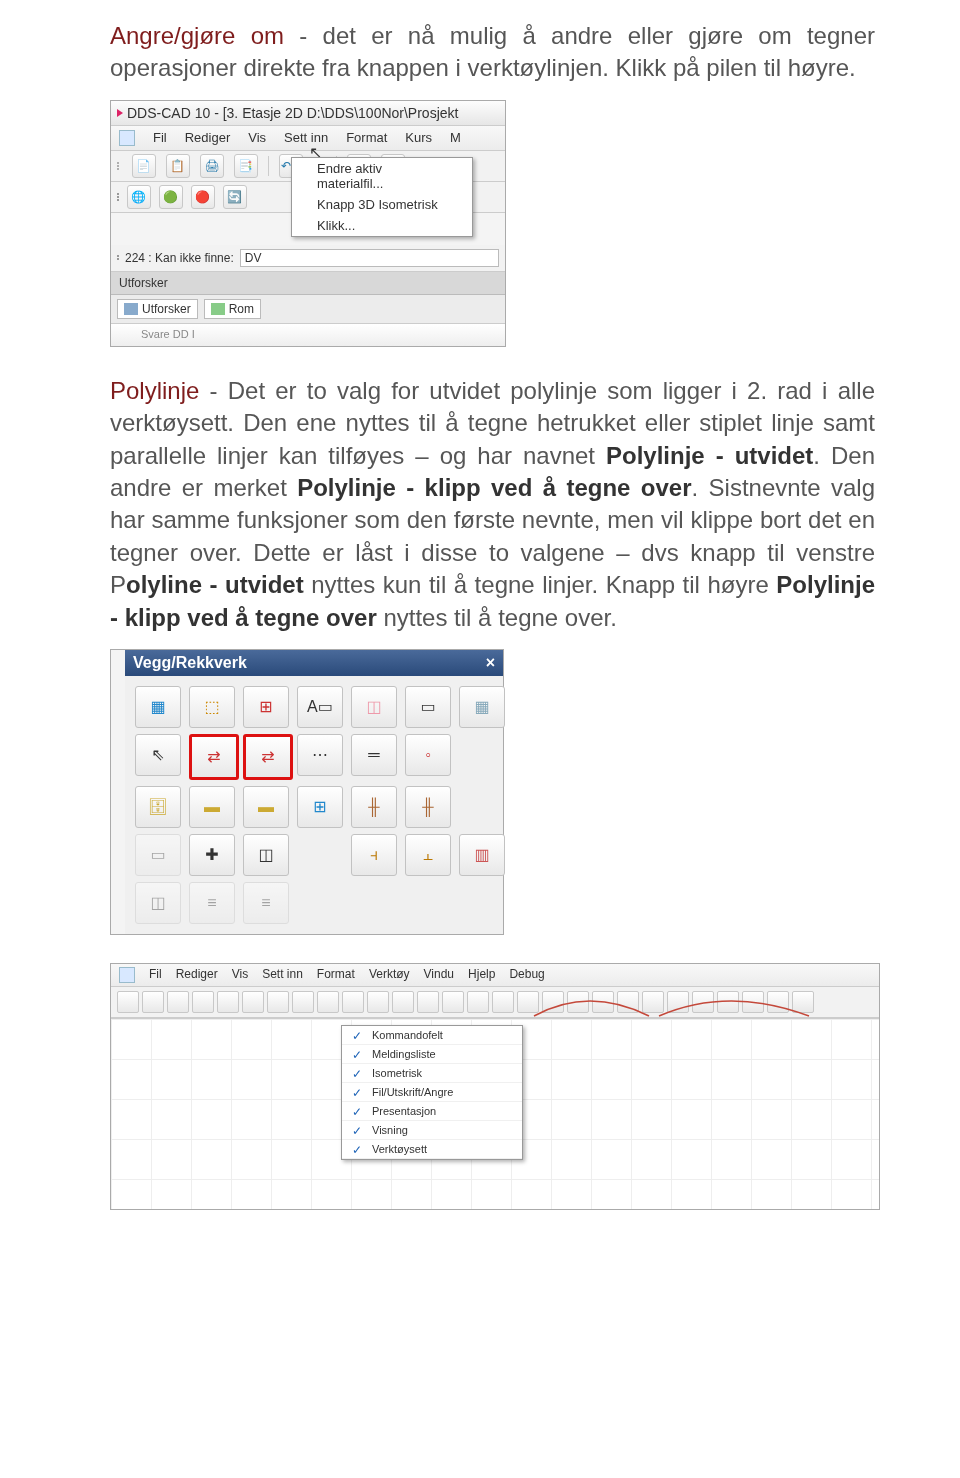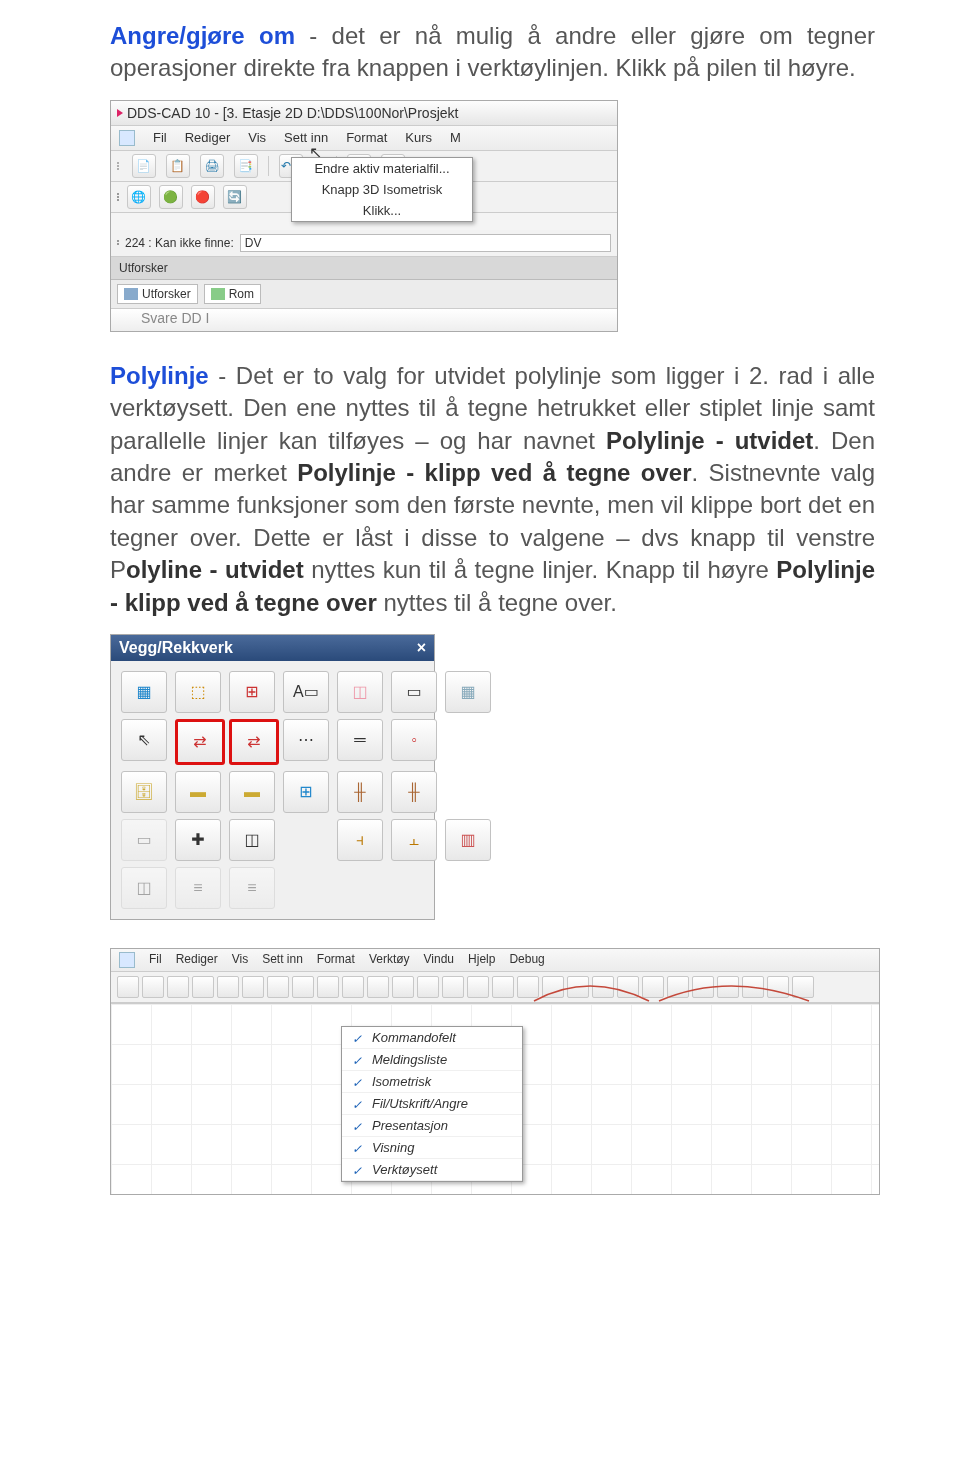--- a/index.html
+++ b/index.html
@@ -15,35 +15,35 @@
     box-sizing: border-box;
   }
   .para {
     font-size: 24px;
     line-height: 1.35;
     margin: 0 0 15px 0;
     color: #565656;
     text-align: justify;
   }
   .term {
-    color: #1d4ed8;
-    font-weight: bold;
+    color: #7f1d1d;
+    font-weight: normal;
   }
   .bold {
     font-weight: bold;
     color: #333;
   }
   .screenshot {
     border: 1px solid #aaa;
     background: #f4f4f4;
     margin: 10px 0 28px 0;
     box-sizing: border-box;
   }
   
-  .ss1 { width: 508px; }
+  .ss1 { width: 396px; }
   .ss1-title {
     background: linear-gradient(#fdfdfd,#e6e6e6);
     font-size: 14px;
     padding: 4px 6px;
     border-bottom: 1px solid #ccc;
     display: flex;
     align-items: center;
     gap: 4px;
   }
   .ss1-title .triangle {
@@ -80,32 +80,32 @@
   .ss1-dropdown {
     position: relative;
     left: 180px;
     top: -2px;
     width: 180px;
     background: #fff;
     border: 1px solid #999;
     box-shadow: 2px 2px 4px rgba(0,0,0,.3);
     font-size: 13px;
   }
-  .ss1-dropdown div { padding: 3px 10px; text-align: center; }
+  .ss1-dropdown div { padding: 3px 25px; }
   .row2icons{display:flex;gap:8px;padding:3px 6px;align-items:center;border-bottom:1px solid #ccc;background:#f2f2f2;}
   .statusrow{display:flex;align-items:center;gap:6px;font-size:12px;padding:4px 6px;background:#f2f2f2;border-bottom:1px solid #ccc;}
   .statusbox{border:1px solid #bbb;background:#fff;padding:1px 4px;flex:1;}
   .utforsker-tab{background:#d8d8d8;padding:4px 8px;font-size:12px;border-bottom:1px solid #bbb;}
   .tabsrow{display:flex;gap:6px;background:#ececec;padding:4px 6px;font-size:12px;border-bottom:1px solid #ccc;}
   .tabchip{border:1px solid #bbb;background:#fff;padding:2px 6px;display:flex;align-items:center;gap:4px;}
   .mini-ic{width:14px;height:12px;background:#8ac;}
   .bottom-fade{height:22px;background:linear-gradient(#fff,#eee);}
   
   
-  .ss2 { width: 325px; }
+  .ss2 { width: 394px; padding-left: 14px; }
   .ss2-titlebar {
     background: linear-gradient(#4a6a9a,#2a4a7a);
     color: #fff;
     font-weight: bold;
     font-size: 16px;
     padding: 4px 8px;
     display: flex; justify-content: space-between; align-items: center;
   }
   .ss2-close{font-weight:bold;color:#fff;}
   .ss2-grid {
@@ -130,21 +130,21 @@
   .ss3 { width: 770px; }
   .ss3-menubar{display:flex;gap:14px;font-size:12px;padding:3px 8px;background:linear-gradient(#f8f8f8,#ececec);border-bottom:1px solid #ccc;}
   .ss3-toolbar{display:flex;gap:3px;padding:4px 6px;background:#f2f2f2;border-bottom:1px solid #ccc;flex-wrap:nowrap;overflow:hidden;position:relative;}
   .ss3-tb{width:20px;height:20px;border:1px solid #c8c8c8;border-radius:2px;background:linear-gradient(#fff,#e8e8e8);}
   .ss3-curves{position:absolute;right:50px;top:-6px;pointer-events:none;}
   .ss3-curves svg path{stroke:#c4483a;stroke-width:1.5;fill:none;}
   .ss3-canvas{background:#fff;height:190px;position:relative;border-top:1px solid #ccc;
     background-image: linear-gradient(#eee 1px, transparent 1px), linear-gradient(90deg,#eee 1px, transparent 1px);
     background-size: 40px 40px;
   }
-  .ss3-menu{position:absolute;left:230px;top:22px;width:180px;background:#fff;border:1px solid #999;box-shadow:2px 2px 4px rgba(0,0,0,.3);font-size:13px;font-style:italic;}
+  .ss3-menu{position:absolute;left:230px;top:6px;width:180px;background:#fff;border:1px solid #999;box-shadow:2px 2px 4px rgba(0,0,0,.3);font-size:11px;}
   .ss3-menu div{display:flex;align-items:center;gap:8px;padding:3px 10px;border-bottom:1px solid #f0f0f0;}
   .ss3-menu .chk{width:12px;height:12px;display:inline-block;}
   .ss3-menu .chk::before{content:"✓";color:#2065b8;font-size:12px;}
   
   .footer {
     font-size: 18px;
     color: #666;
     margin-top: 55px;
   }
   .footer .pg{font-weight:400;color:#444;}
@@ -220,21 +220,21 @@
       <span class="tabchip">
           <span class="mini-ic"></span>
           <span>Utforsker</span>
         </span>
       <span class="tabchip">
           <span class="mini-ic" style="background:#8c8;"></span>
           <span>Rom</span>
         </span>
     </div>
     <div class="bottom-fade">
-      <span style="font-size:14px;padding-left:30px;color:#888;">Svare DD I</span>
+      <span style="font-size:11px;padding-left:30px;color:#888;">Svare DD I</span>
     </div>
   </div>
 
   <p class="para">
     <span class="term">Polylinje</span><span> - Det er to valg for utvidet polylinje som ligger i 2. rad i alle verktøysett. Den ene nyttes til å tegne hetrukket eller stiplet linje samt parallelle linjer kan tilføyes – og har navnet </span><span class="bold">Polylinje - utvidet</span><span>. Den andre er merket </span><span class="bold">Polylinje - klipp ved å tegne over</span><span>. Sistnevnte valg har samme funksjoner som den første nevnte, men vil klippe bort det en tegner over. Dette er låst i disse to valgene – dvs knapp til venstre P</span><span class="bold">olyline - utvidet</span><span> nyttes kun til å tegne linjer. Knapp til høyre </span><span class="bold">Polylinje - klipp ved å tegne over</span><span> nyttes til å tegne over.</span>
   </p>
 
   <div class="screenshot ss2">
     <div class="ss2-titlebar">
       <span>Vegg/Rekkverk</span>

